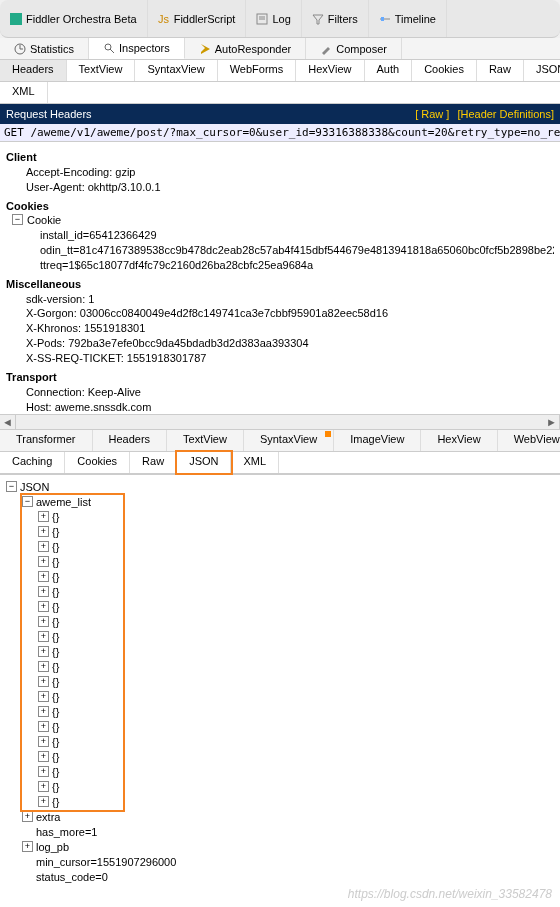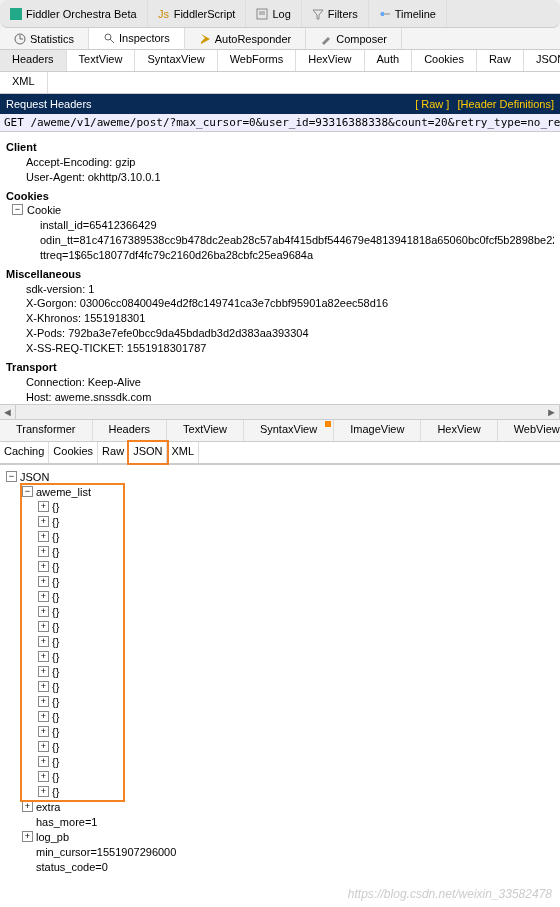--- a/index.html
+++ b/index.html
@@ -1,19 +1,19 @@
 <!DOCTYPE html>
 <html><head>
 <meta charset="utf-8">
 <style>
 * { box-sizing: border-box; margin: 0; padding: 0; font-family: "Segoe UI", Tahoma, sans-serif; font-size: 11px; }
 body { background: #f0f0f0; width: 560px; height: 907px; overflow: hidden; display: flex; flex-direction: column; }
 
 
-.top-toolbar { display: flex; background: #e8e8e8; border-bottom: 1px solid #ccc; height: 28px; overflow: hidden; border-radius: 8px; }
+.top-toolbar { display: flex; background: #e8e8e8; border-bottom: 1px solid #ccc; height: 38px; overflow: hidden; border-radius: 8px; }
 .top-toolbar .tb-item { padding: 2px 10px; display: flex; align-items: center; gap: 4px; border-right: 1px solid #ddd; white-space: nowrap; cursor: pointer; }
 .top-toolbar .tb-item .ic { width: 12px; height: 12px; display:inline-block; }
 
 
 .main-tabs { display: flex; background: #f4f4f4; border-bottom: 1px solid #ccc; height: 22px; }
 .main-tabs .mtab { padding: 3px 14px; display: flex; align-items: center; gap: 4px; border-right: 1px solid #ddd; cursor: pointer; white-space: nowrap; }
 .main-tabs .mtab.active { background: #fff; border-bottom: 1px solid #fff; }
 .mtab .ic { width:12px; height:12px; }
 
 
@@ -40,21 +40,21 @@
 .splitter { height: 16px; background: #eee; border-top: 1px solid #ccc; border-bottom: 1px solid #ccc; display:flex; }
 .splitter .arrow { width:16px; border-right:1px solid #ccc; display:flex; align-items:center; justify-content:center; color:#666; cursor:pointer;}
 .splitter .track { flex:1; }
 
 
 .resp-tabs { display: flex; background: #f4f4f4; border-bottom: 1px solid #ccc; height: 22px; }
 .resp-tabs .rtab { padding: 3px 16px; border-right: 1px solid #ddd; cursor: pointer; white-space: nowrap; position:relative; }
 .resp-tabs .rtab .mark { position:absolute; right:2px; top:1px; width:6px; height:6px; background:#f80; }
 
 .resp-tabs2 { display: flex; background: #fff; border-bottom: 1px solid #ccc; height: 22px; }
-.resp-tabs2 .rtab2 { padding: 3px 4px; border-right: 1px solid #ddd; cursor: pointer; }
+.resp-tabs2 .rtab2 { padding: 3px 12px; border-right: 1px solid #ddd; cursor: pointer; }
 .resp-tabs2 .rtab2.highlighted { outline: 2px solid #f58220; outline-offset: 0px; z-index:1;}
 
 
 .json-pane { background: #fff; flex:1; padding: 4px 6px; overflow: hidden; position:relative; border-top:1px solid #ccc; }
 .tree-row { display:flex; align-items:center; height:15px; }
 .tree-ind { display:inline-block; }
 .tree-exp { width:11px; height:11px; border:1px solid #888; display:inline-flex; align-items:center; justify-content:center; font-size:9px; line-height:1; background:#fff; cursor:pointer; margin-right:3px;}
 .tree-bullet { width:11px; height:11px; display:inline-block; margin-right:3px; }
 .tree-label { white-space: nowrap; }
 .highlight-box { position:absolute; border:2px solid #f58220; pointer-events:none; }

